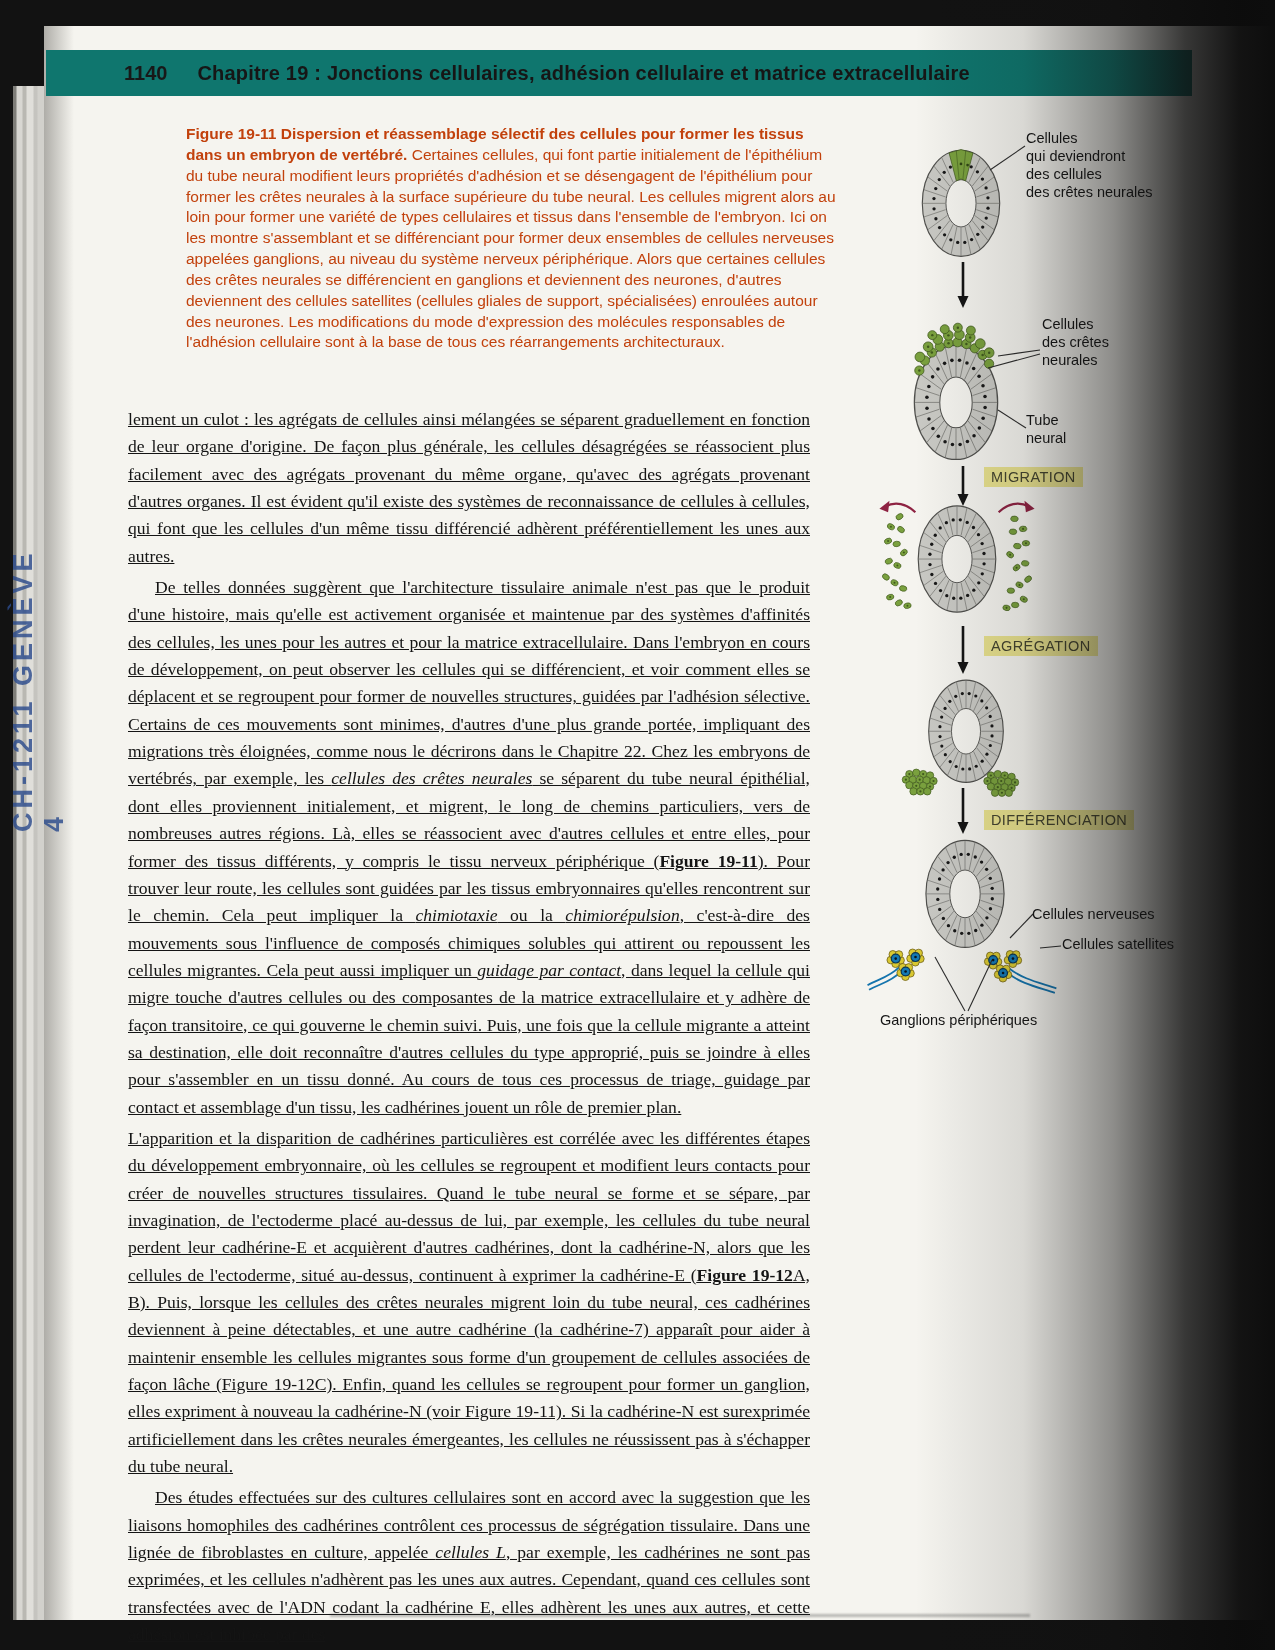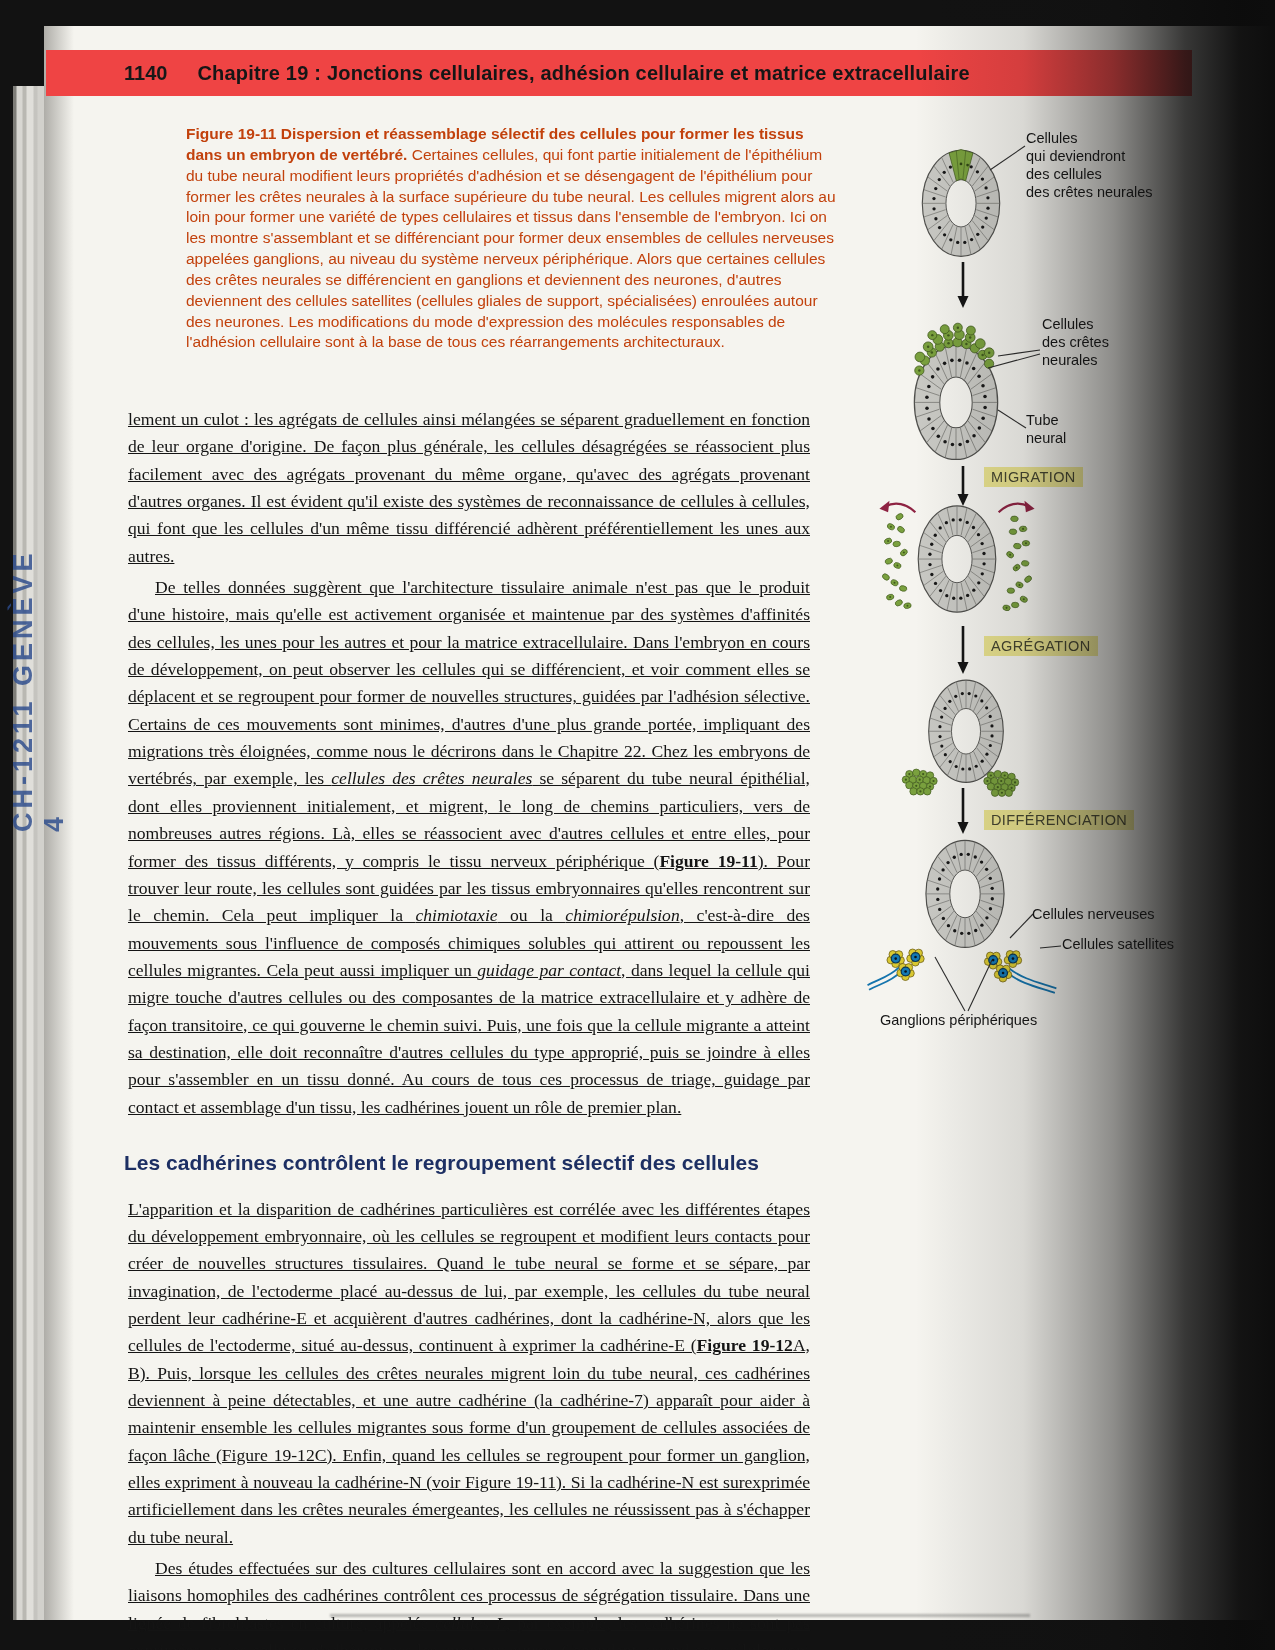--- a/index.html
+++ b/index.html
@@ -12,21 +12,21 @@
   .paper::before{content:"";position:absolute;left:0;top:0;bottom:0;width:30px;
     background:linear-gradient(90deg,rgba(60,58,52,.38),rgba(60,58,52,0));}
   .edge-stack{position:absolute;left:10px;top:86px;bottom:30px;width:34px;
     background:linear-gradient(90deg,#141414 0 3px,#7e7d78 3px 6px,#d8d7d2 7px 12px,
       #b9b8b2 13px 16px,#e0dfda 17px 23px,#c5c4bf 24px 27px,#d2d1cc 28px 34px);}
   .fade{position:absolute;top:0;bottom:0;right:0;width:360px;z-index:60;pointer-events:none;
     background:linear-gradient(90deg,rgba(16,16,16,0) 0%,rgba(16,16,16,.12) 30%,
       rgba(16,16,16,.45) 55%,rgba(14,14,14,.82) 75%,rgba(12,12,12,.97) 90%,#0d0d0d 100%);}
   .smudge{position:absolute;left:330px;bottom:33px;width:700px;height:3px;
     background:rgba(40,40,40,.3);filter:blur(1px);z-index:6;}
-  .hdr{position:absolute;left:46px;top:50px;width:1146px;height:46px;background:#ef4444;
+  .hdr{position:absolute;left:46px;top:50px;width:1146px;height:46px;background:#0f766e;
     display:flex;align-items:center;gap:30px;padding-left:78px;box-sizing:border-box;z-index:5;}
   .hdr .num{font-size:20px;font-weight:bold;color:#181818;}
   .hdr .ttl{font-size:20px;font-weight:bold;color:#161616;letter-spacing:.2px;}
   .caption{position:absolute;left:186px;top:124px;width:656px;font-size:15.5px;
     line-height:1.345;color:#c2410c;z-index:5;}
   .main{position:absolute;left:124px;top:402px;width:690px;z-index:5;
     font-family:"Liberation Serif","DejaVu Serif",serif;font-size:17.6px;line-height:1.555;
     color:#141414;text-align:justify;}
   .main p{margin:4px;text-decoration:underline;}
   .main p.ind{text-indent:27px;}
@@ -56,21 +56,20 @@
   <span class="ttl">Chapitre 19 : Jonctions cellulaires, adhésion cellulaire et matrice extracellulaire</span>
 </div>
 
 <div class="stamp">CH-1211 GENÈVE 4</div>
 
 <div class="caption"><span class="bd">Figure 19-11 Dispersion et réassemblage sélectif des cellules pour former les tissus dans un embryon de vertébré.</span><span> Certaines cellules, qui font partie initialement de l'épithélium du tube neural modifient leurs propriétés d'adhésion et se désengagent de l'épithélium pour former les crêtes neurales à la surface supérieure du tube neural. Les cellules migrent alors au loin pour former une variété de types cellulaires et tissus dans l'ensemble de l'embryon. Ici on les montre s'assemblant et se différenciant pour former deux ensembles de cellules nerveuses appelées ganglions, au niveau du système nerveux périphérique. Alors que certaines cellules des crêtes neurales se différencient en ganglions et deviennent des neurones, d'autres deviennent des cellules satellites (cellules gliales de support, spécialisées) enroulées autour des neurones. Les modifications du mode d'expression des molécules responsables de l'adhésion cellulaire sont à la base de tous ces réarrangements architecturaux.</span></div>
 
 <div class="main">
   <p><span>lement un culot : les agrégats de cellules ainsi mélangées se séparent graduellement en fonction de leur organe d'origine. De façon plus générale, les cellules désagrégées se réassocient plus facilement avec des agrégats provenant du même organe, qu'avec des agrégats provenant d'autres organes. Il est évident qu'il existe des systèmes de reconnaissance de cellules à cellules, qui font que les cellules d'un même tissu différencié adhèrent préférentiellement les unes aux autres.</span></p>
   <p class="ind"><span>De telles données suggèrent que l'architecture tissulaire animale n'est pas que le produit d'une histoire, mais qu'elle est activement organisée et maintenue par des systèmes d'affinités des cellules, les unes pour les autres et pour la matrice extracellulaire. Dans l'embryon en cours de développement, on peut observer les cellules qui se différencient, et voir comment elles se déplacent et se regroupent pour former de nouvelles structures, guidées par l'adhésion sélective. Certains de ces mouvements sont minimes, d'autres d'une plus grande portée, impliquant des migrations très éloignées, comme nous le décrirons dans le Chapitre 22. Chez les embryons de vertébrés, par exemple, les </span><span class="it">cellules des crêtes neurales</span><span> se séparent du tube neural épithélial, dont elles proviennent initialement, et migrent, le long de chemins particuliers, vers de nombreuses autres régions. Là, elles se réassocient avec d'autres cellules et entre elles, pour former des tissus différents, y compris le tissu nerveux périphérique (</span><span class="bd">Figure 19-11</span><span>). Pour trouver leur route, les cellules sont guidées par les tissus embryonnaires qu'elles rencontrent sur le chemin. Cela peut impliquer la </span><span class="it">chimiotaxie</span><span> ou la </span><span class="it">chimiorépulsion</span><span>, c'est-à-dire des mouvements sous l'influence de composés chimiques solubles qui attirent ou repoussent les cellules migrantes. Cela peut aussi impliquer un </span><span class="it">guidage par contact</span><span>, dans lequel la cellule qui migre touche d'autres cellules ou des composantes de la matrice extracellulaire et y adhère de façon transitoire, ce qui gouverne le chemin suivi. Puis, une fois que la cellule migrante a atteint sa destination, elle doit reconnaître d'autres cellules du type approprié, puis se joindre à elles pour s'assembler en un tissu donné. Au cours de tous ces processus de triage, guidage par contact et assemblage d'un tissu, les cadhérines jouent un rôle de premier plan.</span></p>
-  <h2 class="sect">Les cadhérines contrôlent le regroupement sélectif des cellules</h2>
   <p><span>L'apparition et la disparition de cadhérines particulières est corrélée avec les différentes étapes du développement embryonnaire, où les cellules se regroupent et modifient leurs contacts pour créer de nouvelles structures tissulaires. Quand le tube neural se forme et se sépare, par invagination, de l'ectoderme placé au-dessus de lui, par exemple, les cellules du tube neural perdent leur cadhérine-E et acquièrent d'autres cadhérines, dont la cadhérine-N, alors que les cellules de l'ectoderme, situé au-dessus, continuent à exprimer la cadhérine-E (</span><span class="bd">Figure 19-12</span><span>A, B). Puis, lorsque les cellules des crêtes neurales migrent loin du tube neural, ces cadhérines deviennent à peine détectables, et une autre cadhérine (la cadhérine-7) apparaît pour aider à maintenir ensemble les cellules migrantes sous forme d'un groupement de cellules associées de façon lâche (Figure 19-12C). Enfin, quand les cellules se regroupent pour former un ganglion, elles expriment à nouveau la cadhérine-N (voir Figure 19-11). Si la cadhérine-N est surexprimée artificiellement dans les crêtes neurales émergeantes, les cellules ne réussissent pas à s'échapper du tube neural.</span></p>
   <p class="ind"><span>Des études effectuées sur des cultures cellulaires sont en accord avec la suggestion que les liaisons homophiles des cadhérines contrôlent ces processus de ségrégation tissulaire. Dans une lignée de fibroblastes en culture, appelée </span><span class="it">cellules L</span><span>, par exemple, les cadhérines ne sont pas exprimées, et les cellules n'adhèrent pas les unes aux autres. Cependant, quand ces cellules sont transfectées avec de l'ADN codant la cadhérine E, elles adhèrent les unes aux autres, et cette adhésion est inhibée par des</span></p>
 </div>
 
 <div class="stage" id="stage-1" style="left:918px;top:146px;width:86px;">
     <svg viewBox="0 0 120 160" width="86" style="display:block">
       <ellipse cx="60" cy="80" rx="54" ry="74" fill="#c9c9c4" stroke="#4f4f4c" stroke-width="1.6"></ellipse>
       <line x1="82.0" y1="80.0" x2="113.5" y2="80.0" stroke="#6e6e6a" stroke-width="0.9"></line>
       <line x1="81.3" y1="88.8" x2="111.7" y2="99.0" stroke="#6e6e6a" stroke-width="0.9"></line>
       <line x1="79.1" y1="97.0" x2="106.3" y2="116.8" stroke="#6e6e6a" stroke-width="0.9"></line>

